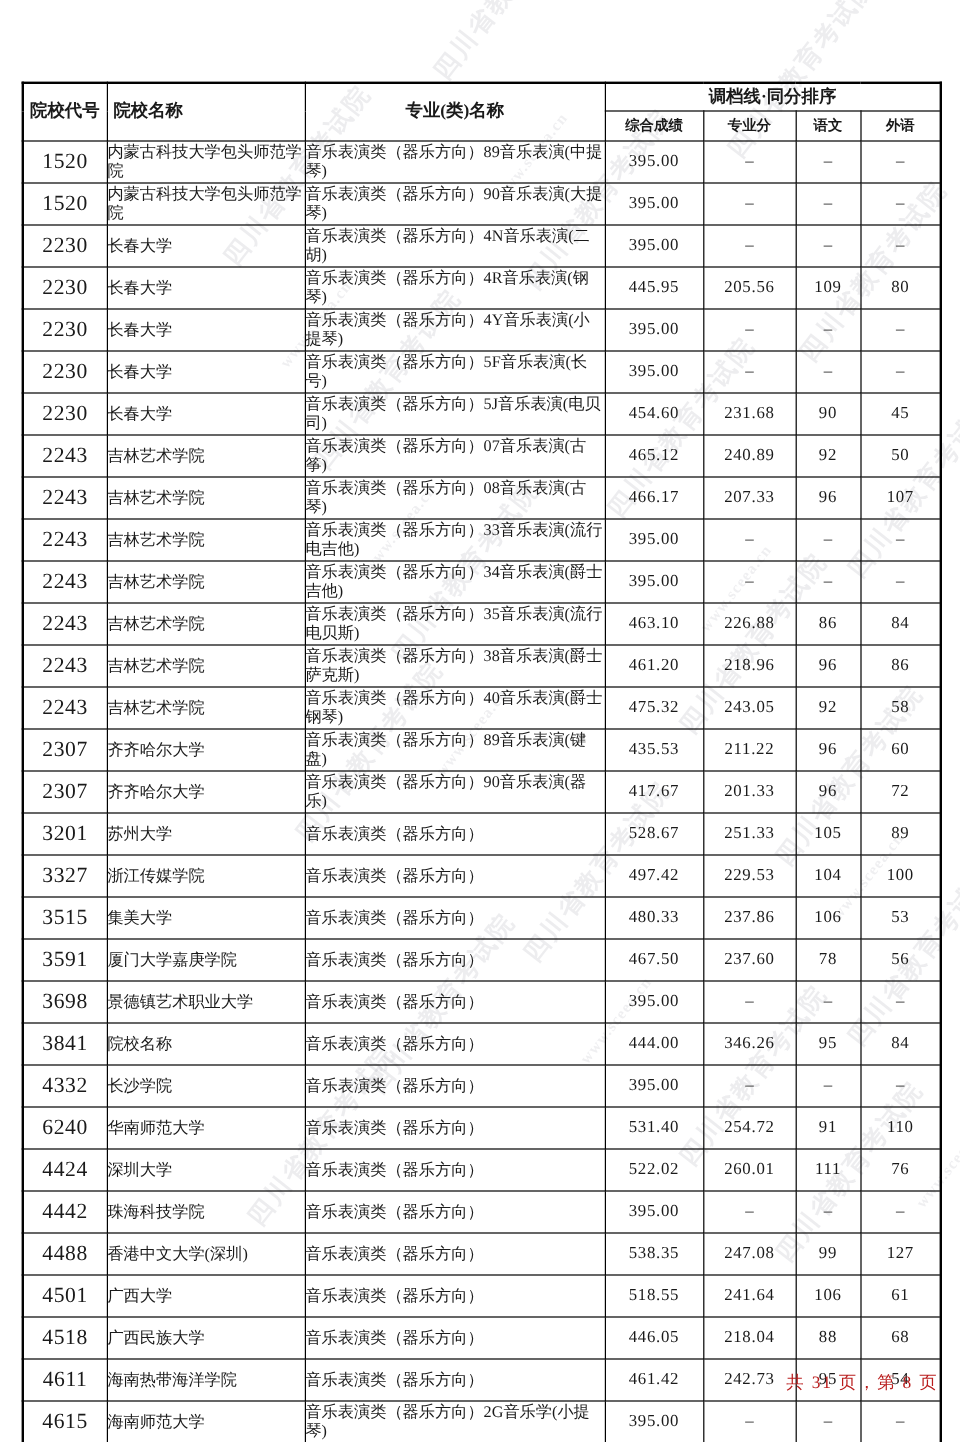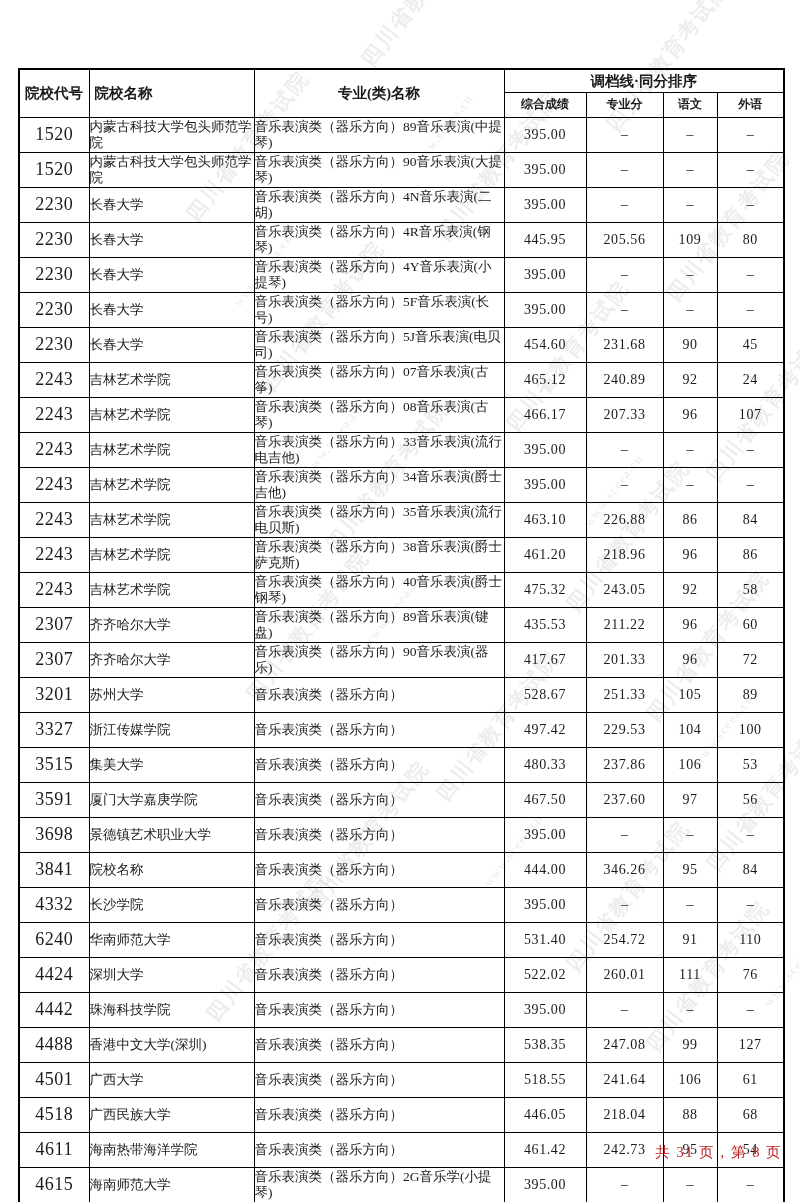--- a/index.html
+++ b/index.html
@@ -267,21 +267,21 @@
             <td class="c-num">90</td>
             <td class="c-num">45</td>
           </tr>
           <tr>
             <td class="c-code">2243</td>
             <td class="c-name">吉林艺术学院</td>
             <td class="c-major">音乐表演类（器乐方向）07音乐表演(古筝)</td>
             <td class="c-num">465.12</td>
             <td class="c-num">240.89</td>
             <td class="c-num">92</td>
-            <td class="c-num">24</td>
+            <td class="c-num">50</td>
           </tr>
           <tr>
             <td class="c-code">2243</td>
             <td class="c-name">吉林艺术学院</td>
             <td class="c-major">音乐表演类（器乐方向）08音乐表演(古琴)</td>
             <td class="c-num">466.17</td>
             <td class="c-num">207.33</td>
             <td class="c-num">96</td>
             <td class="c-num">107</td>
           </tr>
@@ -374,21 +374,21 @@
             <td class="c-num">237.86</td>
             <td class="c-num">106</td>
             <td class="c-num">53</td>
           </tr>
           <tr>
             <td class="c-code">3591</td>
             <td class="c-name">厦门大学嘉庚学院</td>
             <td class="c-major">音乐表演类（器乐方向）</td>
             <td class="c-num">467.50</td>
             <td class="c-num">237.60</td>
-            <td class="c-num">97</td>
+            <td class="c-num">78</td>
             <td class="c-num">56</td>
           </tr>
           <tr>
             <td class="c-code">3698</td>
             <td class="c-name">景德镇艺术职业大学</td>
             <td class="c-major">音乐表演类（器乐方向）</td>
             <td class="c-num">395.00</td>
             <td class="c-dash">–</td>
             <td class="c-dash">–</td>
             <td class="c-dash">–</td>

